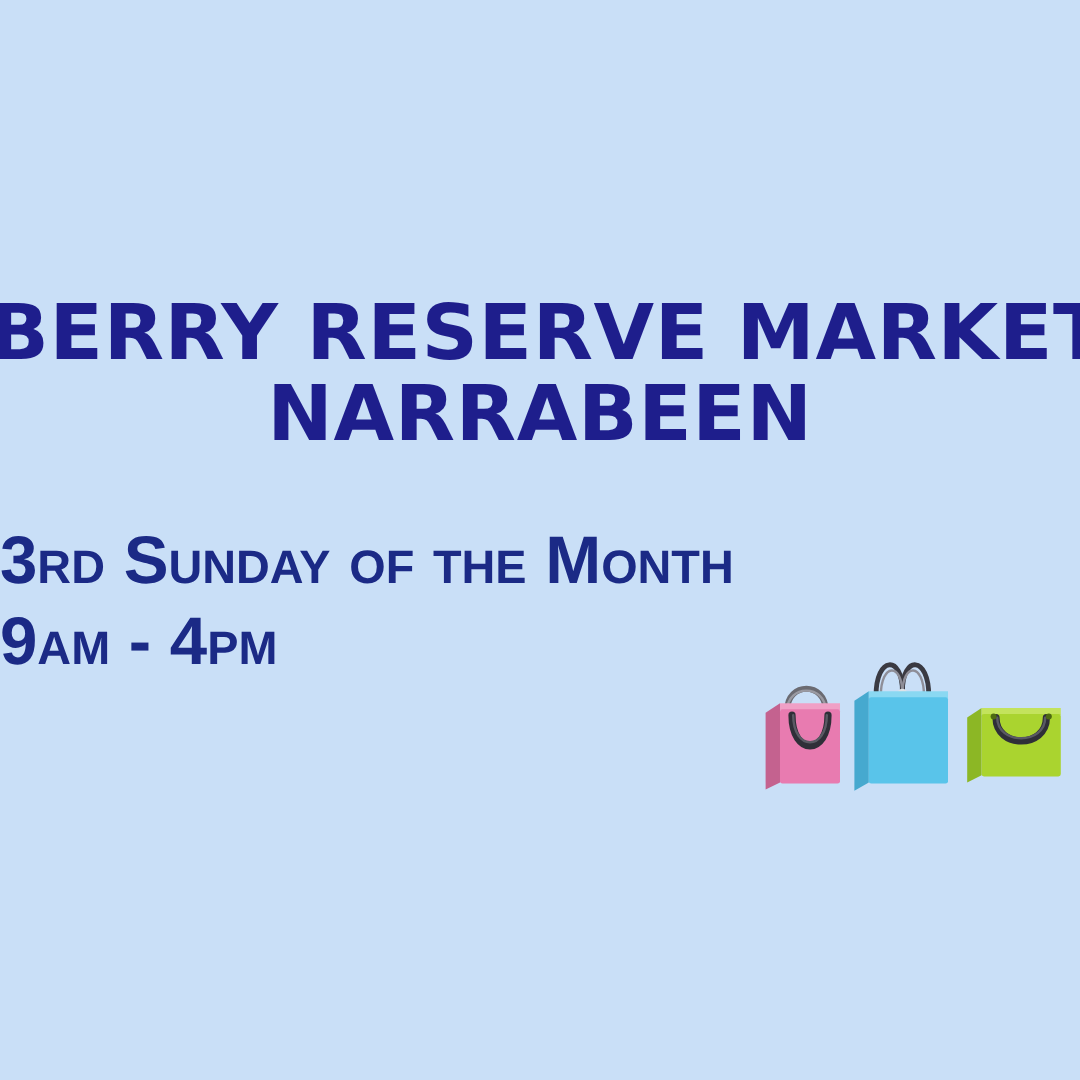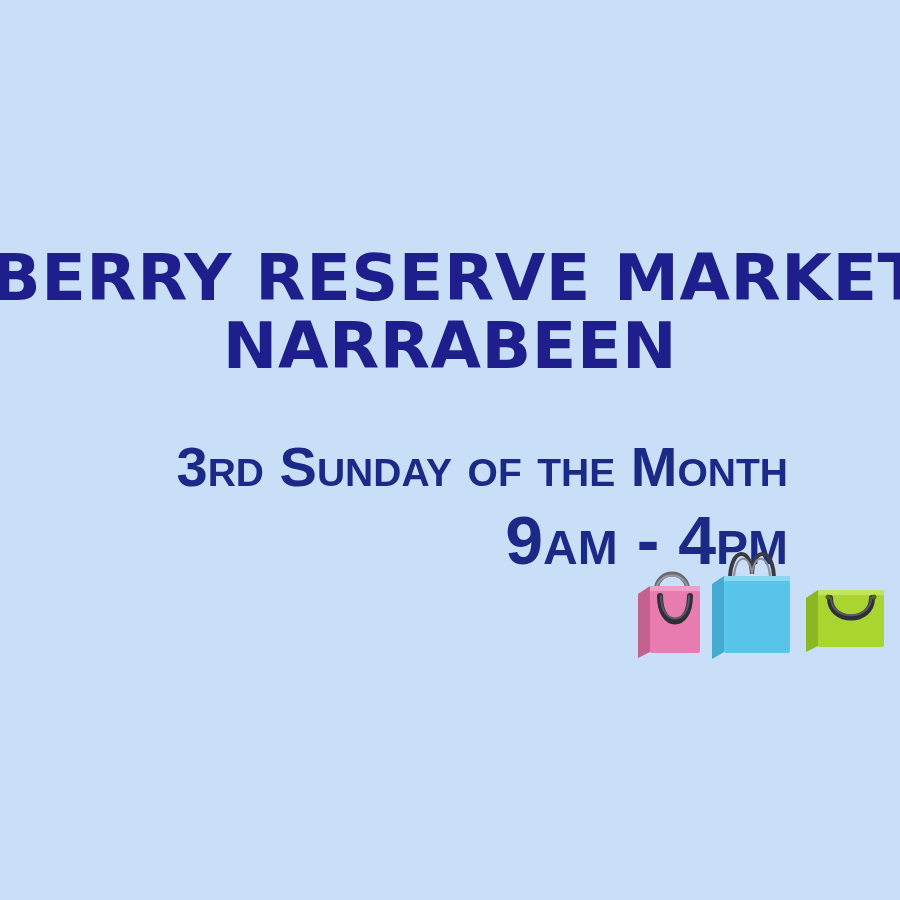--- a/index.html
+++ b/index.html
@@ -47,42 +47,42 @@
     margin-bottom: 4px;
   }
   #headline-line-2 {
     font-size: 64px;
     transform: scaleX(1.02);
   }
 
   
   #subtitle {
     position: absolute;
-    left: 12px;
+    left: 0;
     top: 438px;
     width: 776px;
-    text-align: right;
+    text-align: left;
     color: #1b2a86;
     line-height: 1.05;
   }
   .subtitle-line {
     display: block;
     font-family: "Liberation Sans", sans-serif;
     font-weight: 700;
     font-variant: small-caps;
     font-size: 56px;
     letter-spacing: 0px;
     color: #1b2a86;
     white-space: nowrap;
   }
   #subtitle-line-1 {
     margin-bottom: 8px;
   }
   #subtitle-line-2 {
-    font-size: 68px;
+    font-size: 56px;
   }
 
   
   .bag {
     position: absolute;
   }
   .bag svg {
     display: block;
     overflow: visible;
   }

